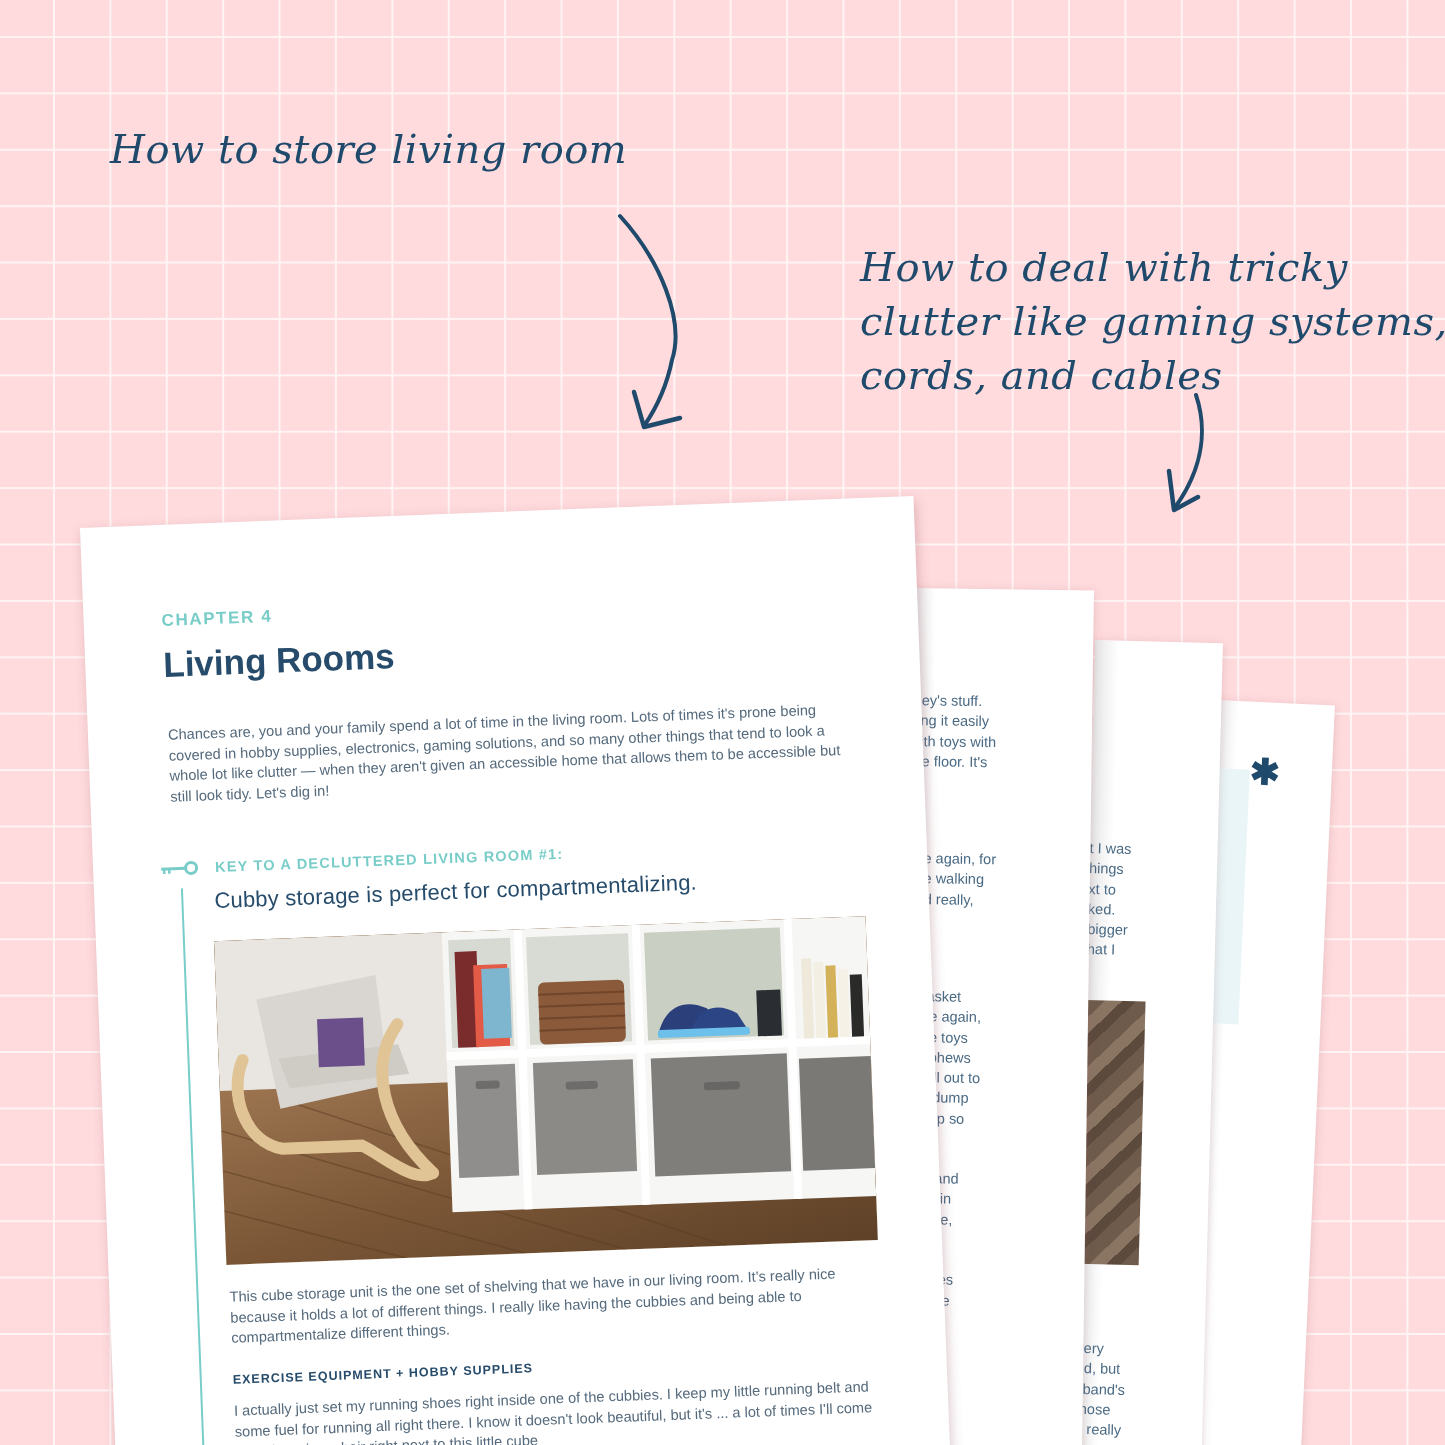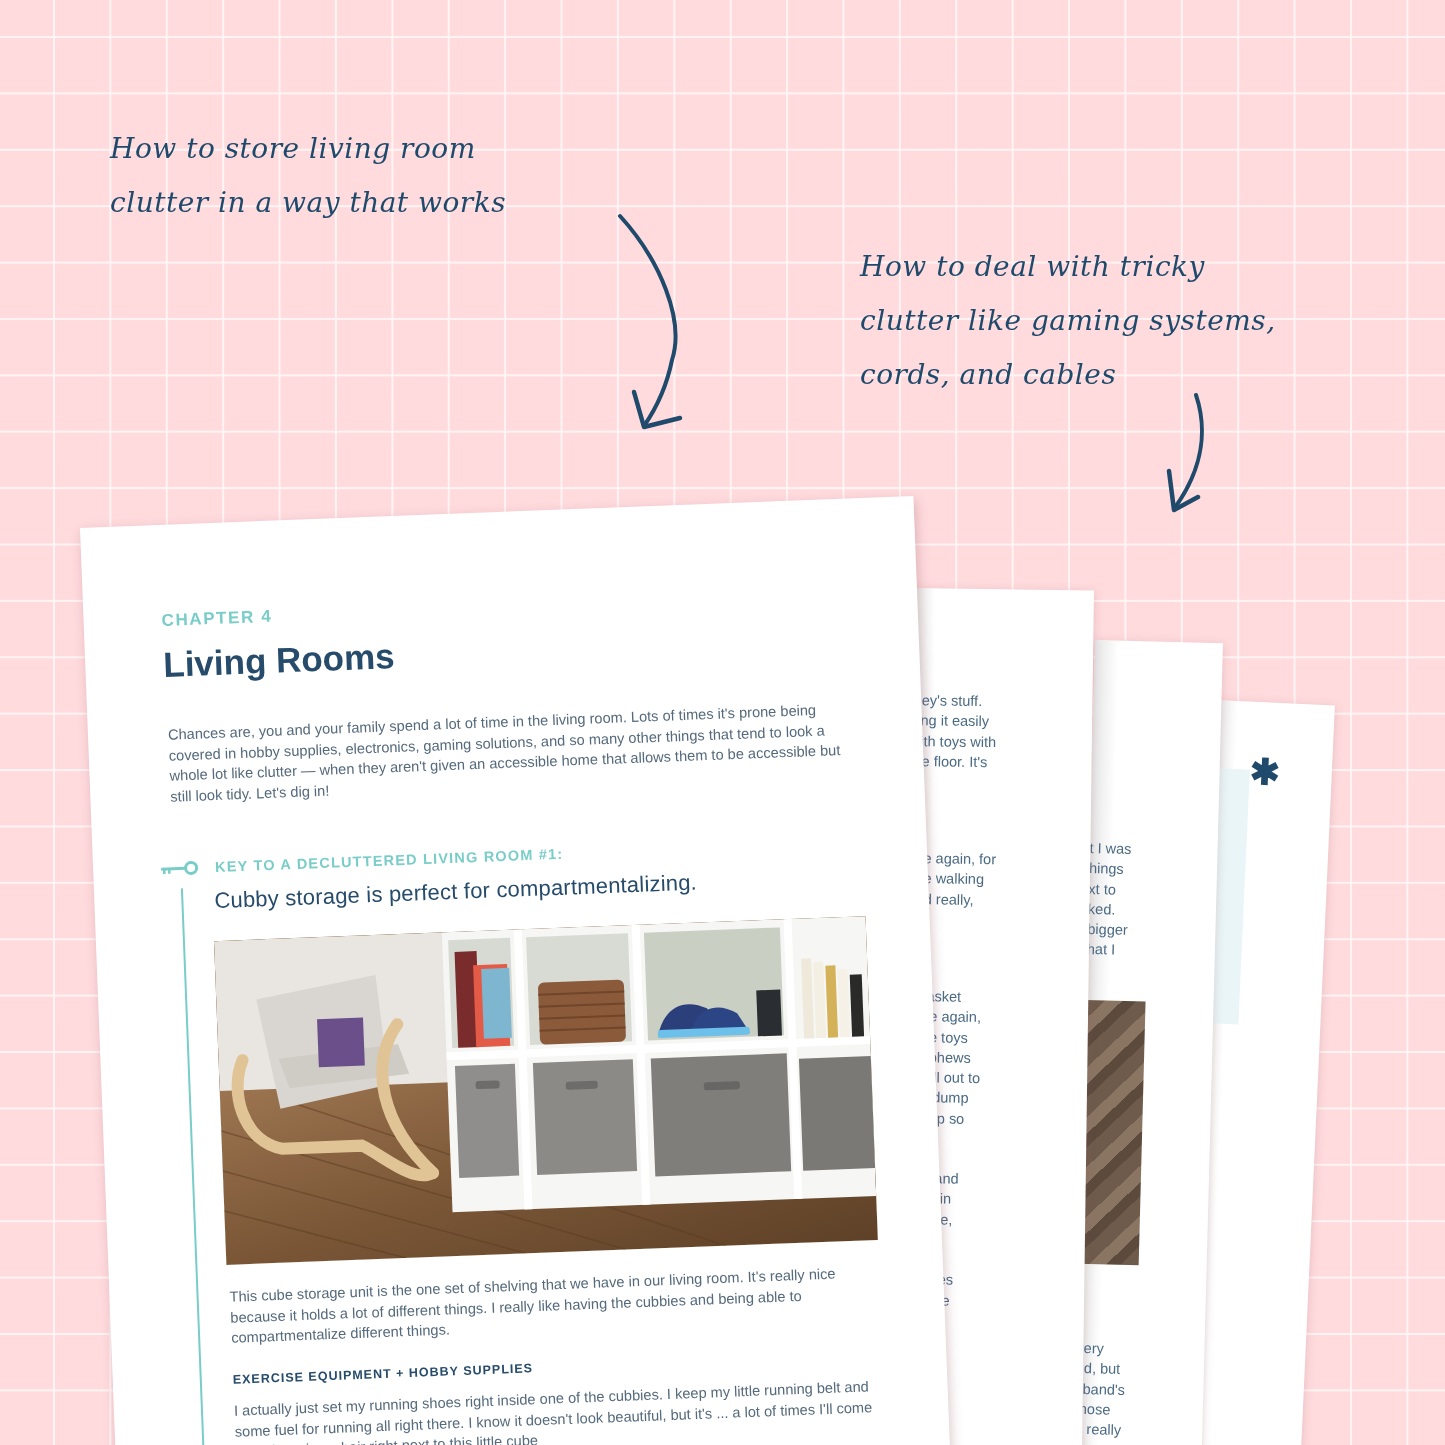--- a/index.html
+++ b/index.html
@@ -9,21 +9,21 @@
       background-image:
         linear-gradient(to right, rgba(255,245,245,0.95) 2px, transparent 2px),
         linear-gradient(to bottom, rgba(255,245,245,0.95) 2px, transparent 2px);
       background-size:56.4px 56.4px;
       background-position:53px 36px;
       font-family:"Liberation Sans", sans-serif;
     }
     .handnote {
       position:absolute; color:#1f4a6b;
       font-family:"DejaVu Serif", serif; font-style:italic;
-      font-size:28px; line-height:54px; letter-spacing:0.5px;
+      font-size:40px; line-height:54px; letter-spacing:0.5px;
       margin:0; font-weight:normal;
     }
     .handnote span { display:block; white-space:nowrap; }
     .arrow { position:absolute; }
 
     .page { position:absolute; background:#fff; box-shadow:0 2px 10px rgba(150,90,100,0.25); overflow:hidden; }
     .page .edge { position:absolute; left:0; top:0; bottom:0; width:24px;
       background:linear-gradient(to right, rgba(0,0,0,0.10), rgba(0,0,0,0)); }
     .frag { position:absolute; color:#4a6a84; font-size:14.5px; line-height:20.3px; white-space:nowrap; }
     .frag span { display:block; }
@@ -47,21 +47,20 @@
     .photo { position:absolute; left:118px; top:418px; width:652px; height:324px; overflow:hidden; background:#8a6a48; }
     .caption { position:absolute; left:120px; top:764px; width:660px; color:#556a7c; font-size:14.6px; line-height:20.6px; margin:0; }
     .subhead { position:absolute; left:120px; top:850px; color:#274c6b; font-weight:bold; font-size:12.5px; letter-spacing:1px; margin:0; }
     .body2 { position:absolute; left:120px; top:878px; width:660px; color:#556a7c; font-size:14.6px; line-height:20.6px; margin:0; }
   </style>
 </head>
 <body>
 
 <h2 class="handnote" style="left:110px; top:122px;">
   <span>How to store living room</span>
-  <span>clutter in a way that works</span>
 </h2>
 
 <h2 class="handnote" style="left:860px; top:240px;">
   <span>How to deal with tricky</span>
   <span>clutter like gaming systems,</span>
   <span>cords, and cables</span>
 </h2>
 
 <svg class="arrow" style="left:600px; top:200px;" width="120" height="240" viewBox="0 0 120 240">
   <path d="M20 16 C 60 60, 85 120, 72 160 C 66 190, 55 210, 44 226" fill="none" stroke="#1f4a6b" stroke-width="4" stroke-linecap="round"></path>

